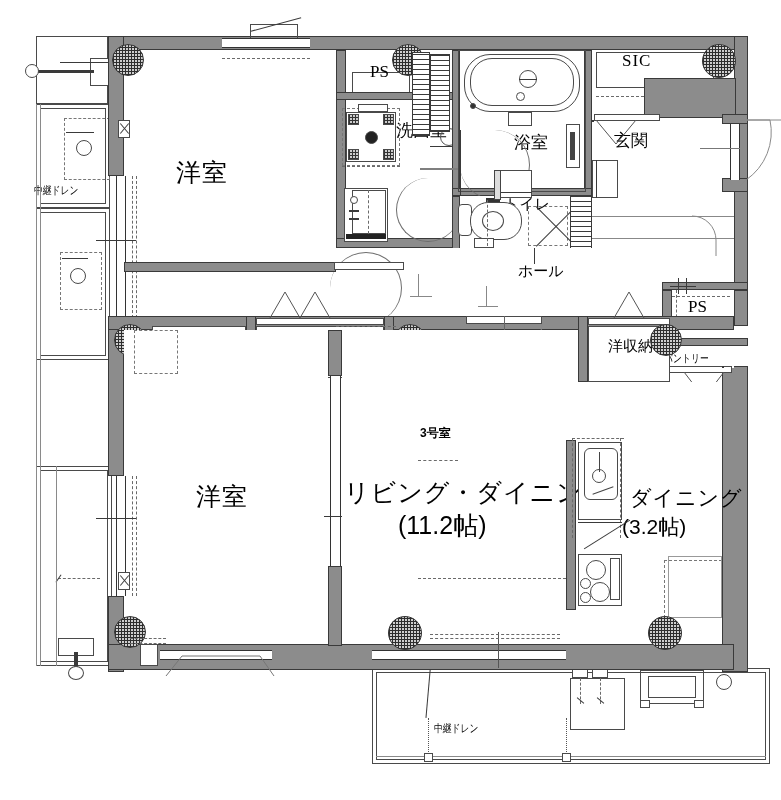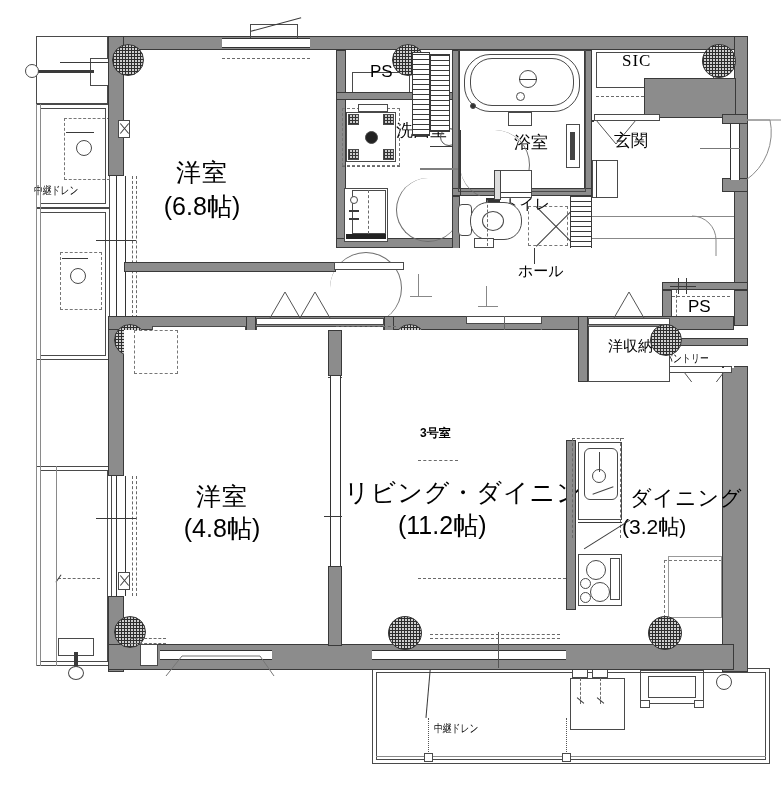--- a/index.html
+++ b/index.html
@@ -145,21 +145,21 @@
     font-size: 17px;
   }
   .sub2 {
     font-size: 15px;
   }
   .tiny {
     font-size: 11px;
   }
   .ps {
     font-size: 17px;
-    font-family: Liberation Sans, sans-serif;
+    font-family: Liberation Serif, serif;
   }
   .sic {
     font-size: 17px;
     font-family: "Liberation Serif", serif;
     letter-spacing: 1px;
   }
   .unitno {
     font-size: 12px;
     font-weight: bold;
   }
@@ -239,21 +239,20 @@
   <div class="wall" style="left:722px; top:366px; width:26px; height:306px;"></div>
 
   <div class="wall" style="left:108px; top:36px; width:16px; height:140px;"></div>
   <div class="wall" style="left:108px; top:316px; width:16px; height:160px;"></div>
   <div class="wall" style="left:108px; top:596px; width:16px; height:76px;"></div>
 
   <div class="wall" style="left:108px; top:644px; width:626px; height:26px;"></div>
 
   <div class="white" style="left:124px; top:50px; width:212px; height:220px;"></div>
   <div class="lbl rm-name" style="left:202px; top:160px; width:120px; margin-left:-60px;">洋室</div>
-  <div class="lbl rm-area" style="left:176px; top:194px; width:172px; margin-left:-60px;">(6.8帖)</div>
 
   <div class="sash" style="left:222px; top:38px; width:88px; height:10px;"></div>
   <div class="dash-h" style="left:222px; top:58px; width:88px;"></div>
   <div class="thinbox nofill" style="left:250px; top:24px; width:48px; height:14px; border-bottom:none;"></div>
   <div class="line" style="left:250px; top:24px; width:52px; height:1px; transform:rotate(-15deg);"></div>
 
   <div class="sash-v" style="left:116px; top:176px; width:10px; height:142px;"></div>
   <div class="dash-v" style="left:132px; top:176px; height:142px;"></div>
   <div class="dash-v" style="left:136px; top:176px; height:142px;"></div>
   <div class="line" style="left:96px; top:240px; width:40px; height:1px;"></div>
@@ -435,21 +434,20 @@
   <div class="wall" style="left:578px; top:316px; width:10px; height:66px;"></div>
 
   <div class="thinbox" style="left:466px; top:316px; width:76px; height:8px;"></div>
   <svg class="chev" style="left:466px; top:322px; width:80px; height:62px;" viewBox="0 0 80 62">
     <path d="M76,2 A58,58 0 0 1 18,58 L2,58" fill="none" stroke="#8a8a8a" stroke-width="1"></path>
   </svg>
   <div class="line" style="left:504px; top:316px; width:1px; height:40px; background:#666;"></div>
 
   <div class="white" style="left:124px; top:330px; width:204px; height:314px;"></div>
   <div class="lbl rm-name" style="left:222px; top:484px; width:120px; margin-left:-60px;">洋室</div>
-  <div class="lbl rm-area" style="left:196px; top:516px; width:172px; margin-left:-60px;">(4.8帖)</div>
 
   <div class="sash-v" style="left:116px; top:476px; width:10px; height:120px;"></div>
   <div class="dash-v" style="left:132px; top:476px; height:120px;"></div>
   <div class="dash-v" style="left:136px; top:476px; height:120px;"></div>
   <div class="line" style="left:96px; top:518px; width:40px; height:1px;"></div>
   <div class="thinbox" style="left:118px; top:572px; width:12px; height:18px;"></div>
   <div class="line" style="left:118px; top:580px; width:13px; height:1px; transform:rotate(50deg);"></div>
   <div class="line" style="left:118px; top:580px; width:13px; height:1px; transform:rotate(-50deg);"></div>
   <div class="pillar" style="left:114px; top:616px; width:32px; height:32px;"></div>
 

